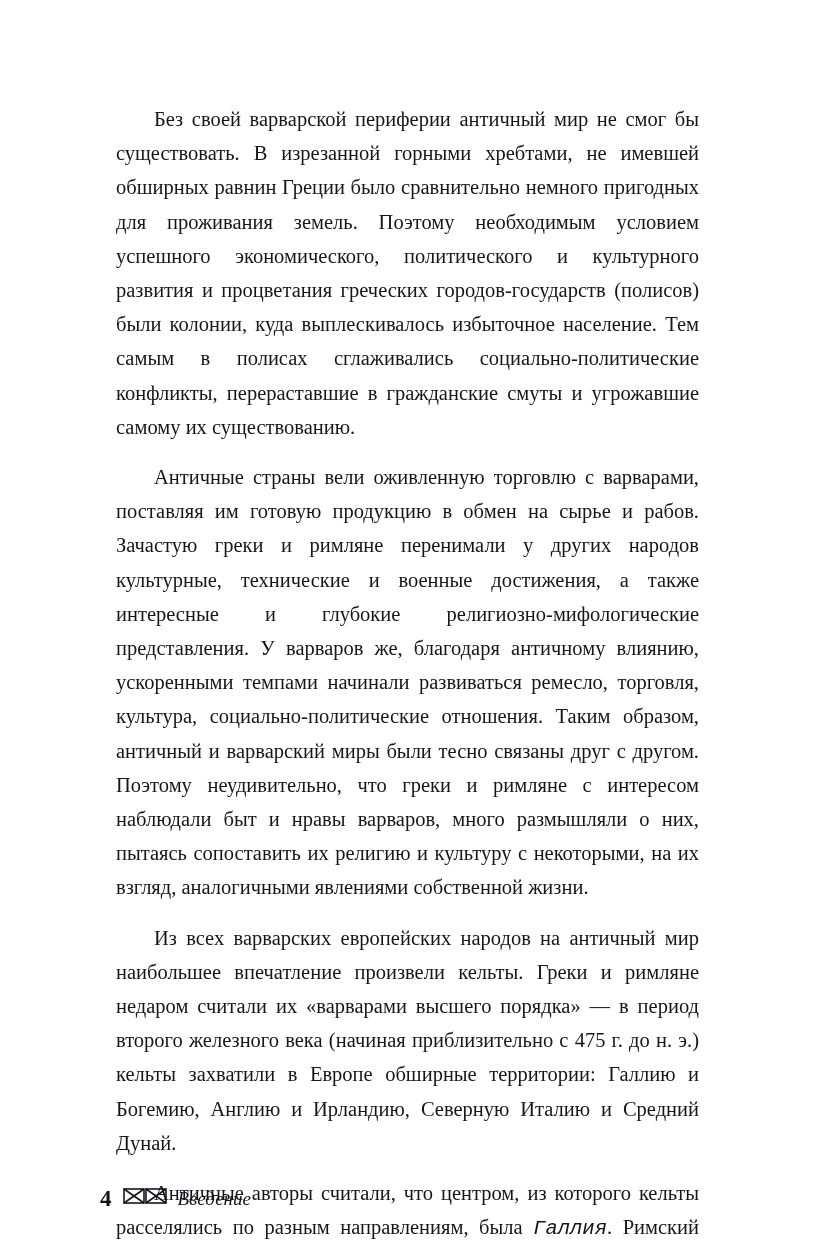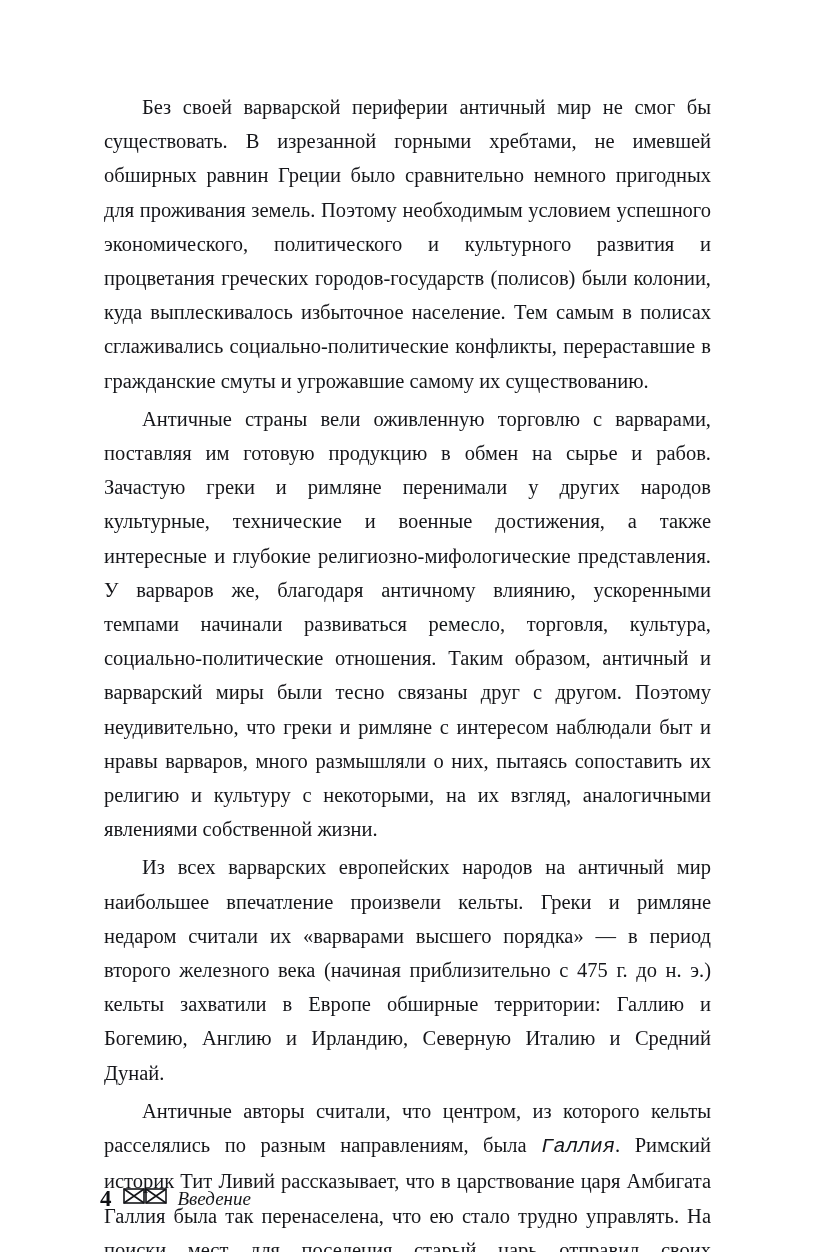--- a/index.html
+++ b/index.html
@@ -23,21 +23,21 @@
   }
   .body-text {
     font-size: 20.5px;
     line-height: 34.2px;
     text-align: justify;
     text-justify: inter-word;
     hyphens: manual;
     color: #15161a;
   }
   .body-text p {
-    margin: 4px;
+    margin: 16px;
     text-indent: 38px;
   }
   .body-text p.last {
     text-align: justify;
   }
   .italic {
     font-style: italic;
     font-family: Liberation Mono, monospace;
   }
   .footer {

